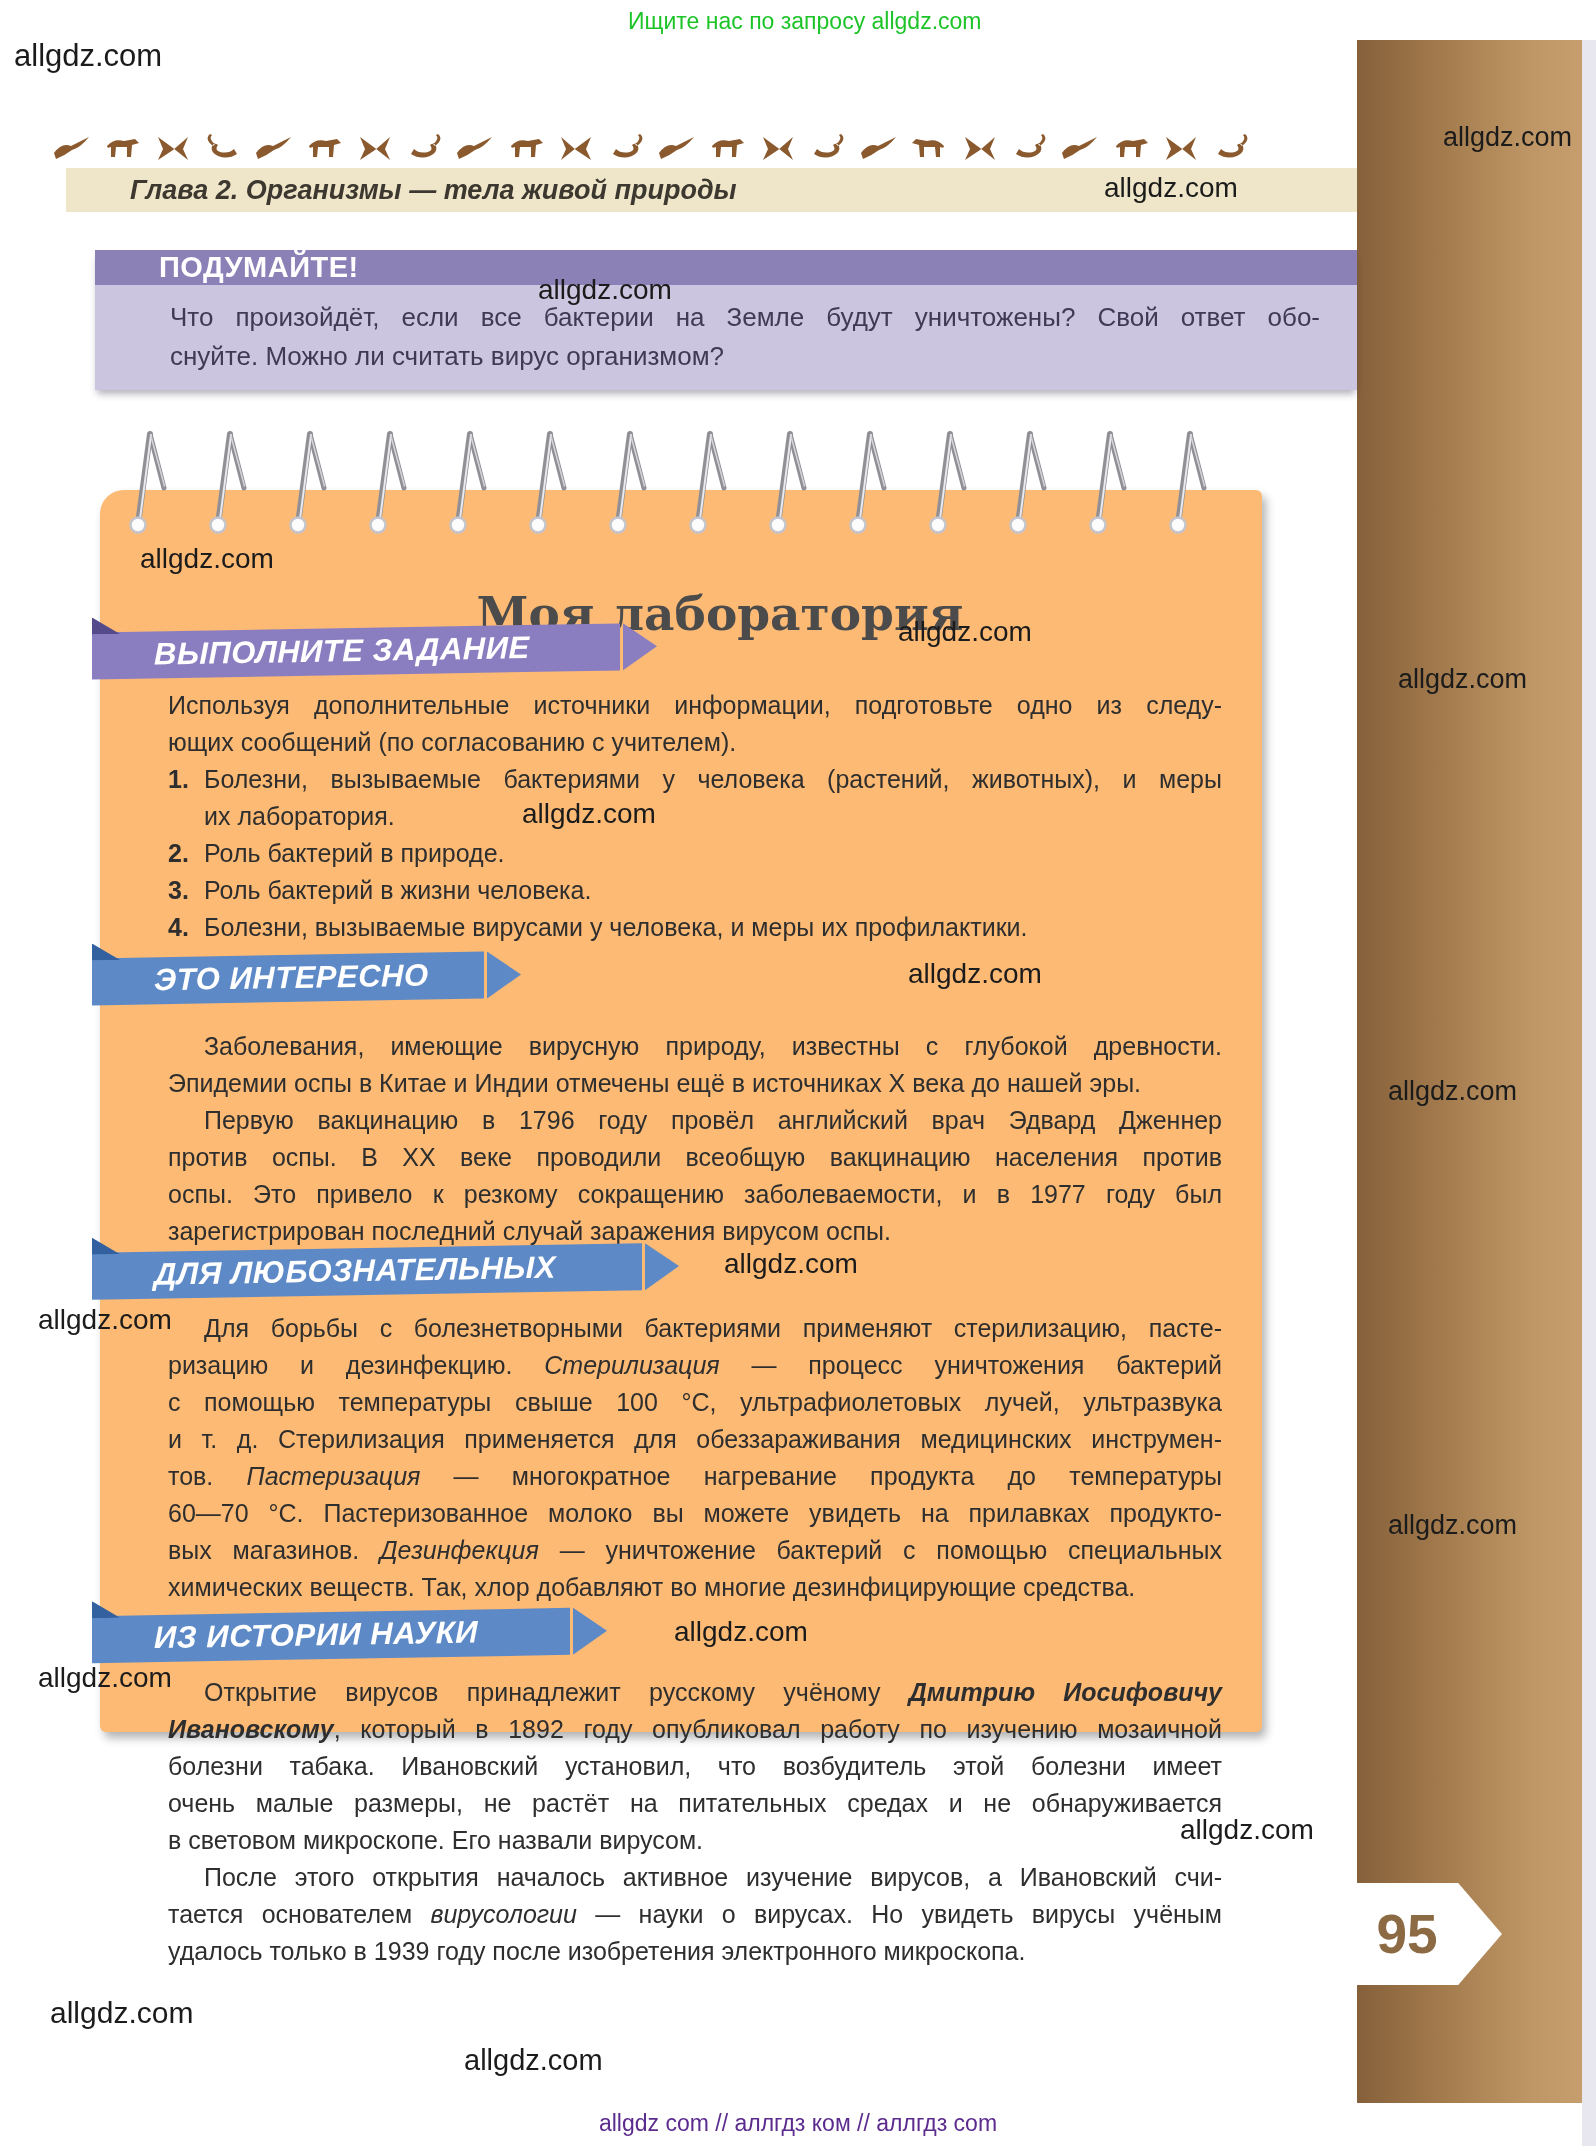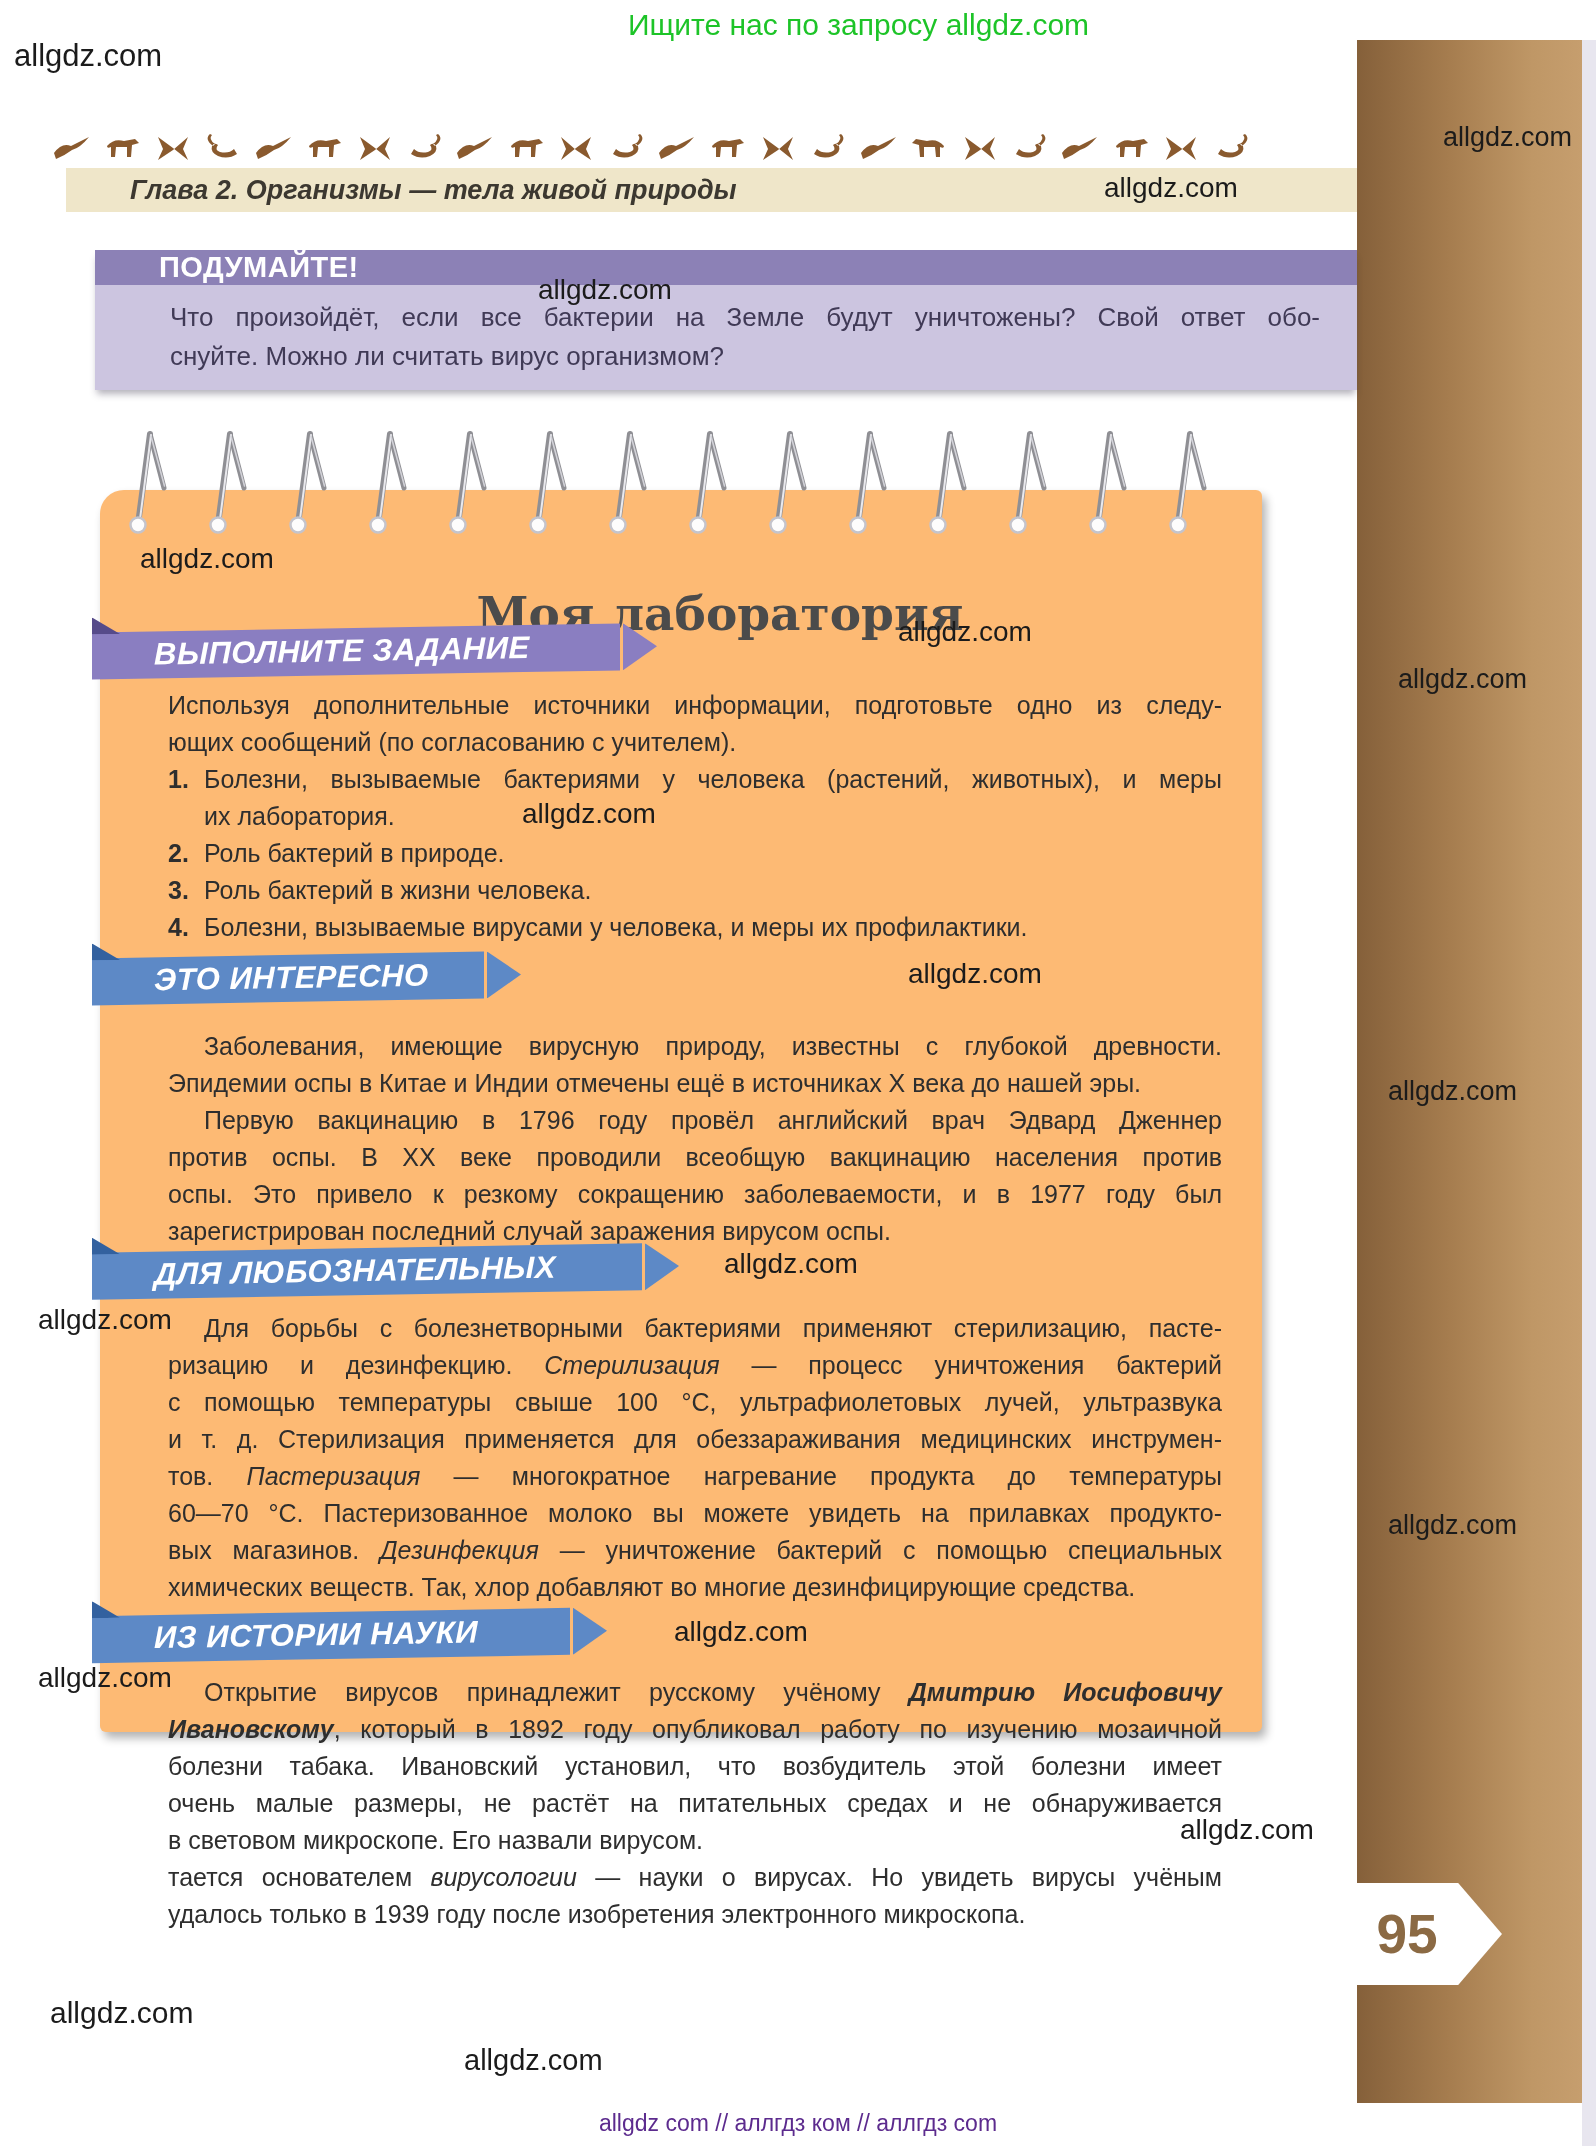--- a/index.html
+++ b/index.html
@@ -1,21 +1,21 @@
 <!DOCTYPE html>
 <html><head>
 <meta charset="utf-8">
 <style>
   html,body{margin:0;padding:0;}
   body{
     width:1596px;height:2146px;position:relative;overflow:hidden;
     background:#ffffff;font-family:"Liberation Sans",sans-serif;
   }
   
-  .top-link{position:absolute;left:628px;top:8px;font-size:30px;color:#1dc428;white-space:nowrap;z-index:30;}
+  .top-link{position:absolute;left:628px;top:8px;font-size:23px;color:#1dc428;white-space:nowrap;z-index:30;}
   .wm{position:absolute;color:#1b1b1b;white-space:nowrap;z-index:40;font-family:"Liberation Sans",sans-serif;}
   .footer-line{position:absolute;left:0;top:2110px;width:100%;text-align:center;font-size:23px;color:#5c2b8e;z-index:30;}
   
   .sidebar{position:absolute;left:1357px;top:40px;width:225px;height:2063px;z-index:1;
     background:linear-gradient(90deg,#85603a 0%,#a57c4e 40%,#bf9766 78%,#c69e6e 100%);}
   .edge-strip{position:absolute;left:1582px;top:40px;width:14px;height:2106px;background:#e8e6ef;z-index:1;}
   .page-tab{position:absolute;left:1356px;top:1883px;width:146px;height:102px;background:#ffffff;z-index:3;
     clip-path:polygon(0 0,70% 0,100% 50%,70% 100%,0 100%);display:flex;align-items:center;justify-content:center;}
   .page-tab span{font-size:55px;font-weight:bold;color:#8b6a44;padding-right:44px;}
   
@@ -326,20 +326,21 @@
       <span class="fold"></span>
       <span class="blabel">ИЗ ИСТОРИИ НАУКИ</span>
       <span class="tip"></span>
     </div>
     <div class="section-text" style="top: 1184px;">
       <div class="tl ind">Открытие вирусов принадлежит русскому учёному <b><i>Дмитрию Иосифовичу</i></b></div>
       <div class="tl"><b><i>Ивановскому</i></b>, который в 1892 году опубликовал работу по изучению мозаичной</div>
       <div class="tl">болезни табака. Ивановский установил, что возбудитель этой болезни имеет</div>
       <div class="tl">очень малые размеры, не растёт на питательных средах и не обнаруживается</div>
       <div class="tl last">в световом микроскопе. Его назвали вирусом.</div>
+      <div class="tl ind">После этого открытия началось активное изучение вирусов, а Ивановский счи-</div>
       <div class="tl">тается основателем <i>вирусологии</i> — науки о вирусах. Но увидеть вирусы учёным</div>
       <div class="tl last">удалось только в 1939 году после изобретения электронного микроскопа.</div>
     </div>
   </div>
 
 <div class="footer-line">allgdz com  //  аллгдз ком  //  аллгдз com</div>
 
 <span class="wm" style="left: 14px; top: 38px; font-size: 31px;">allgdz.com</span>
 <span class="wm" style="left: 1443px; top: 122px; font-size: 27px;">allgdz.com</span>
 <span class="wm" style="left: 1104px; top: 172px; font-size: 28px;">allgdz.com</span>

